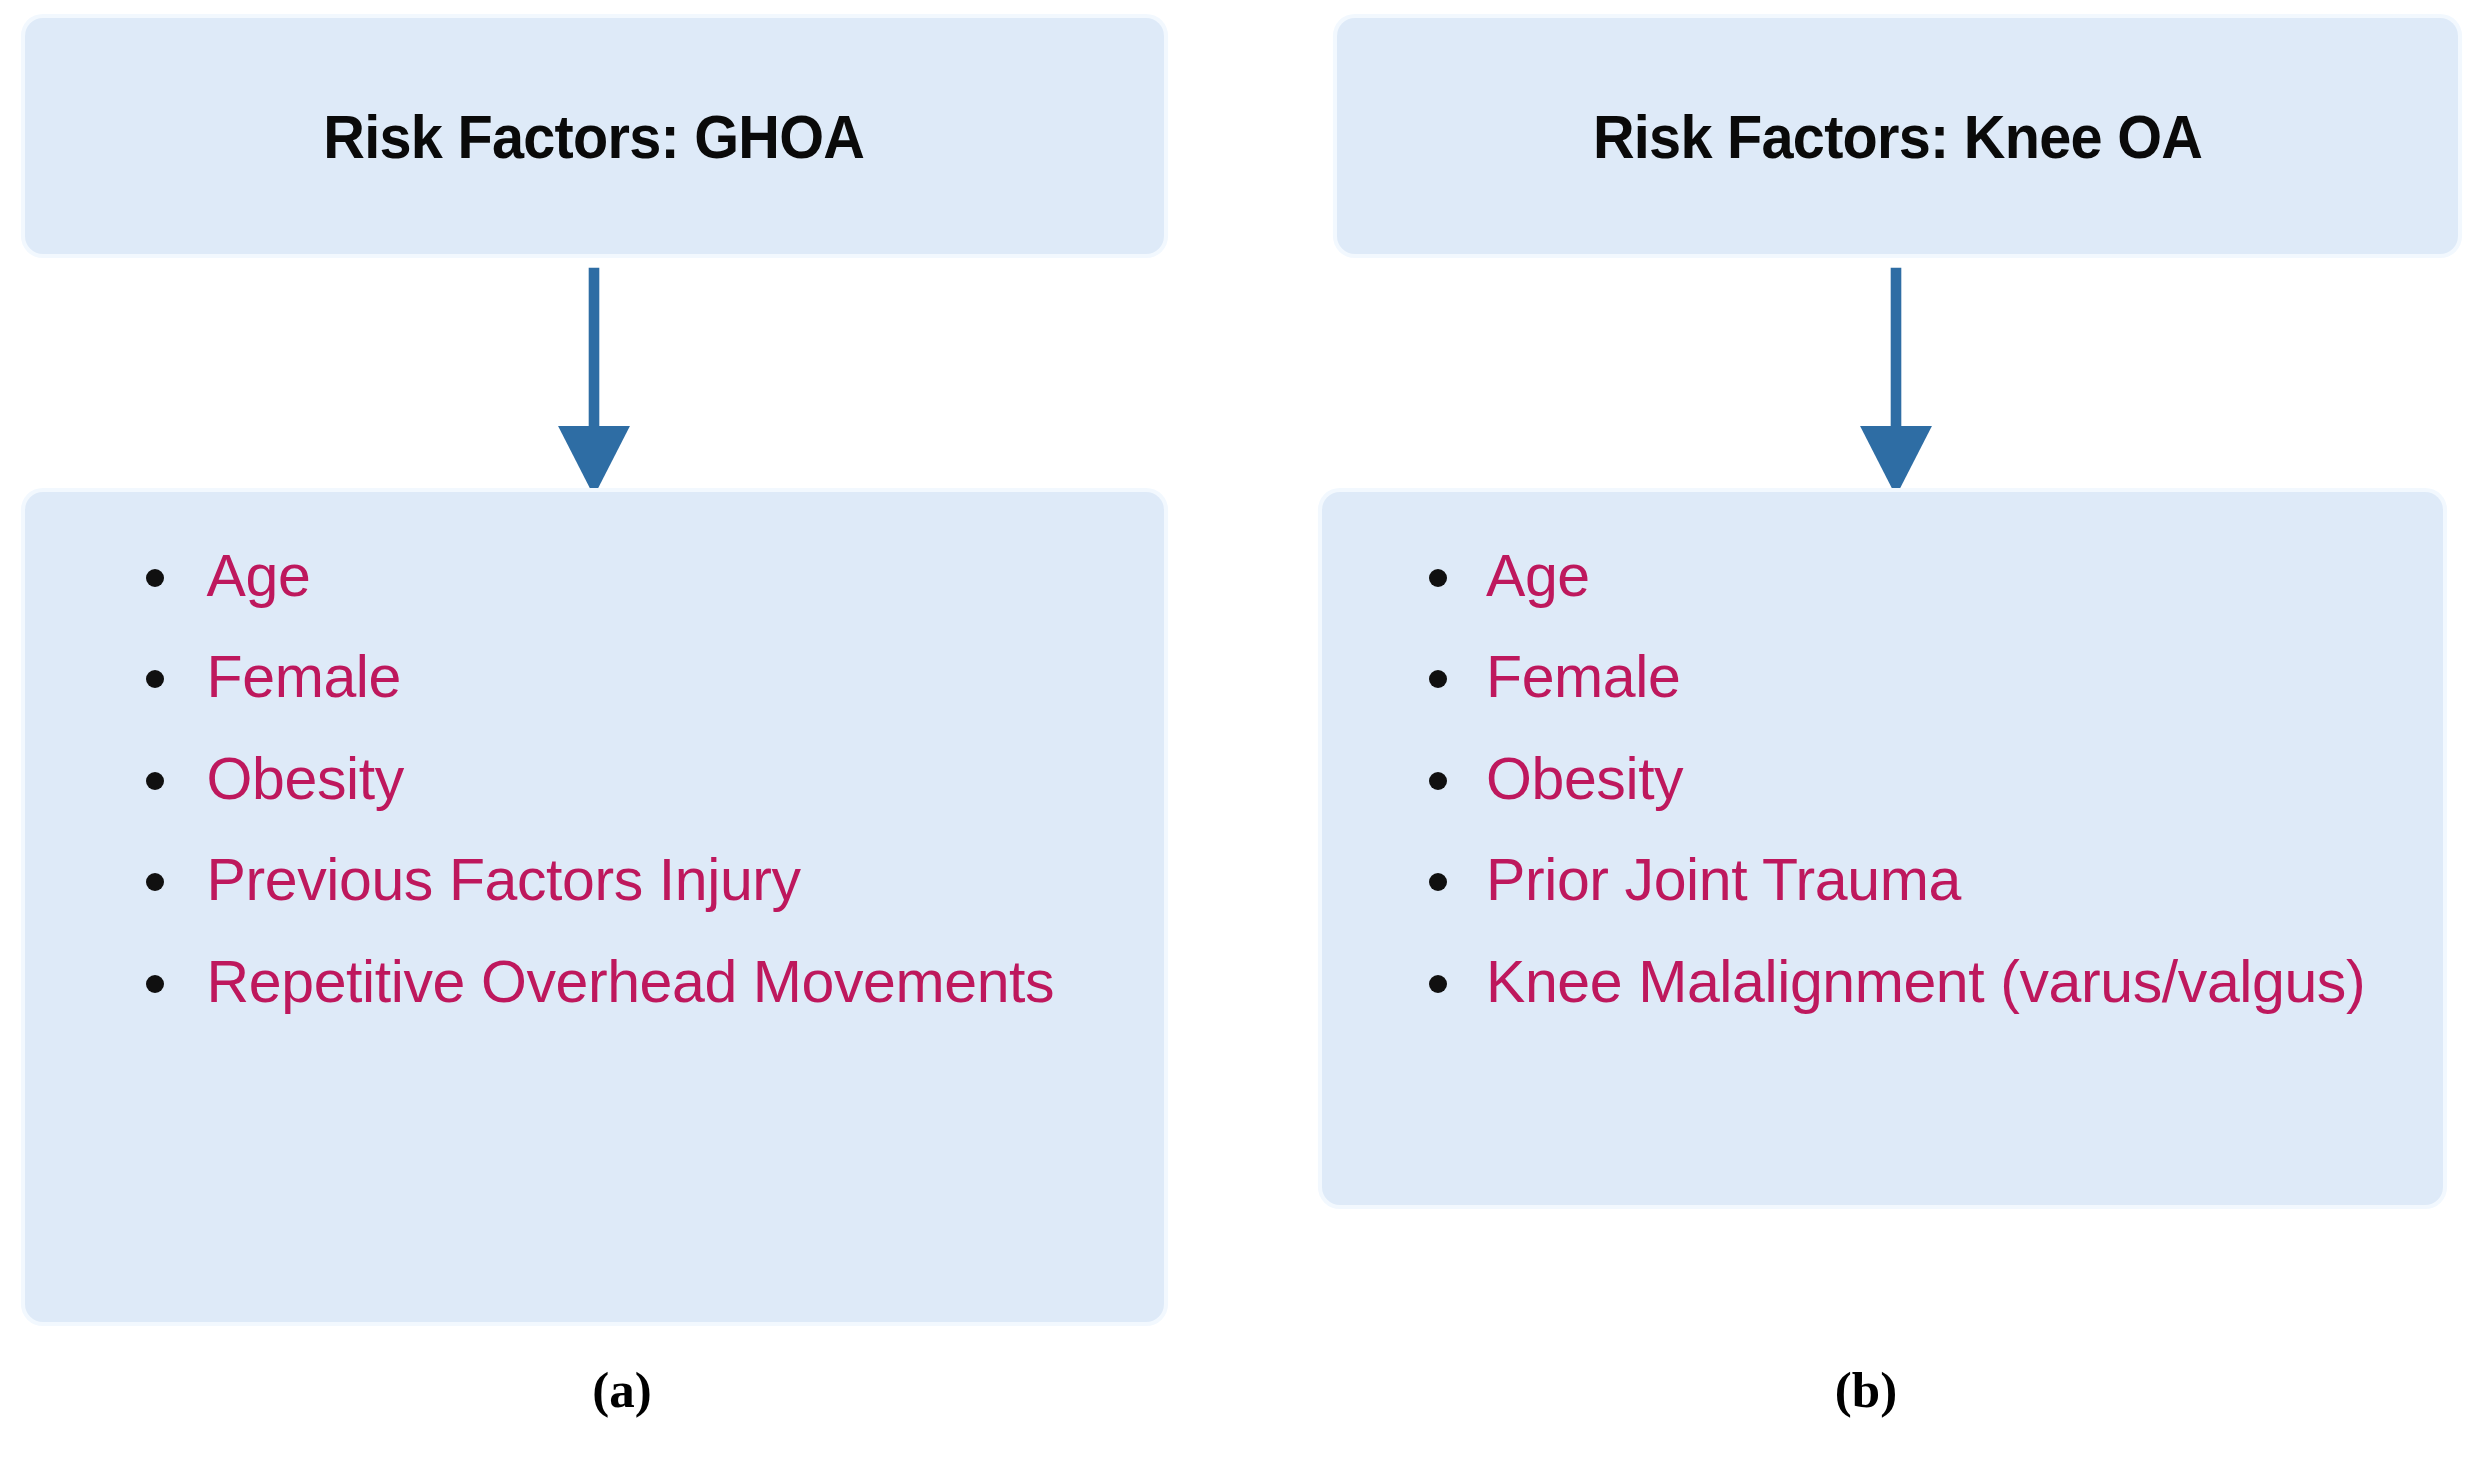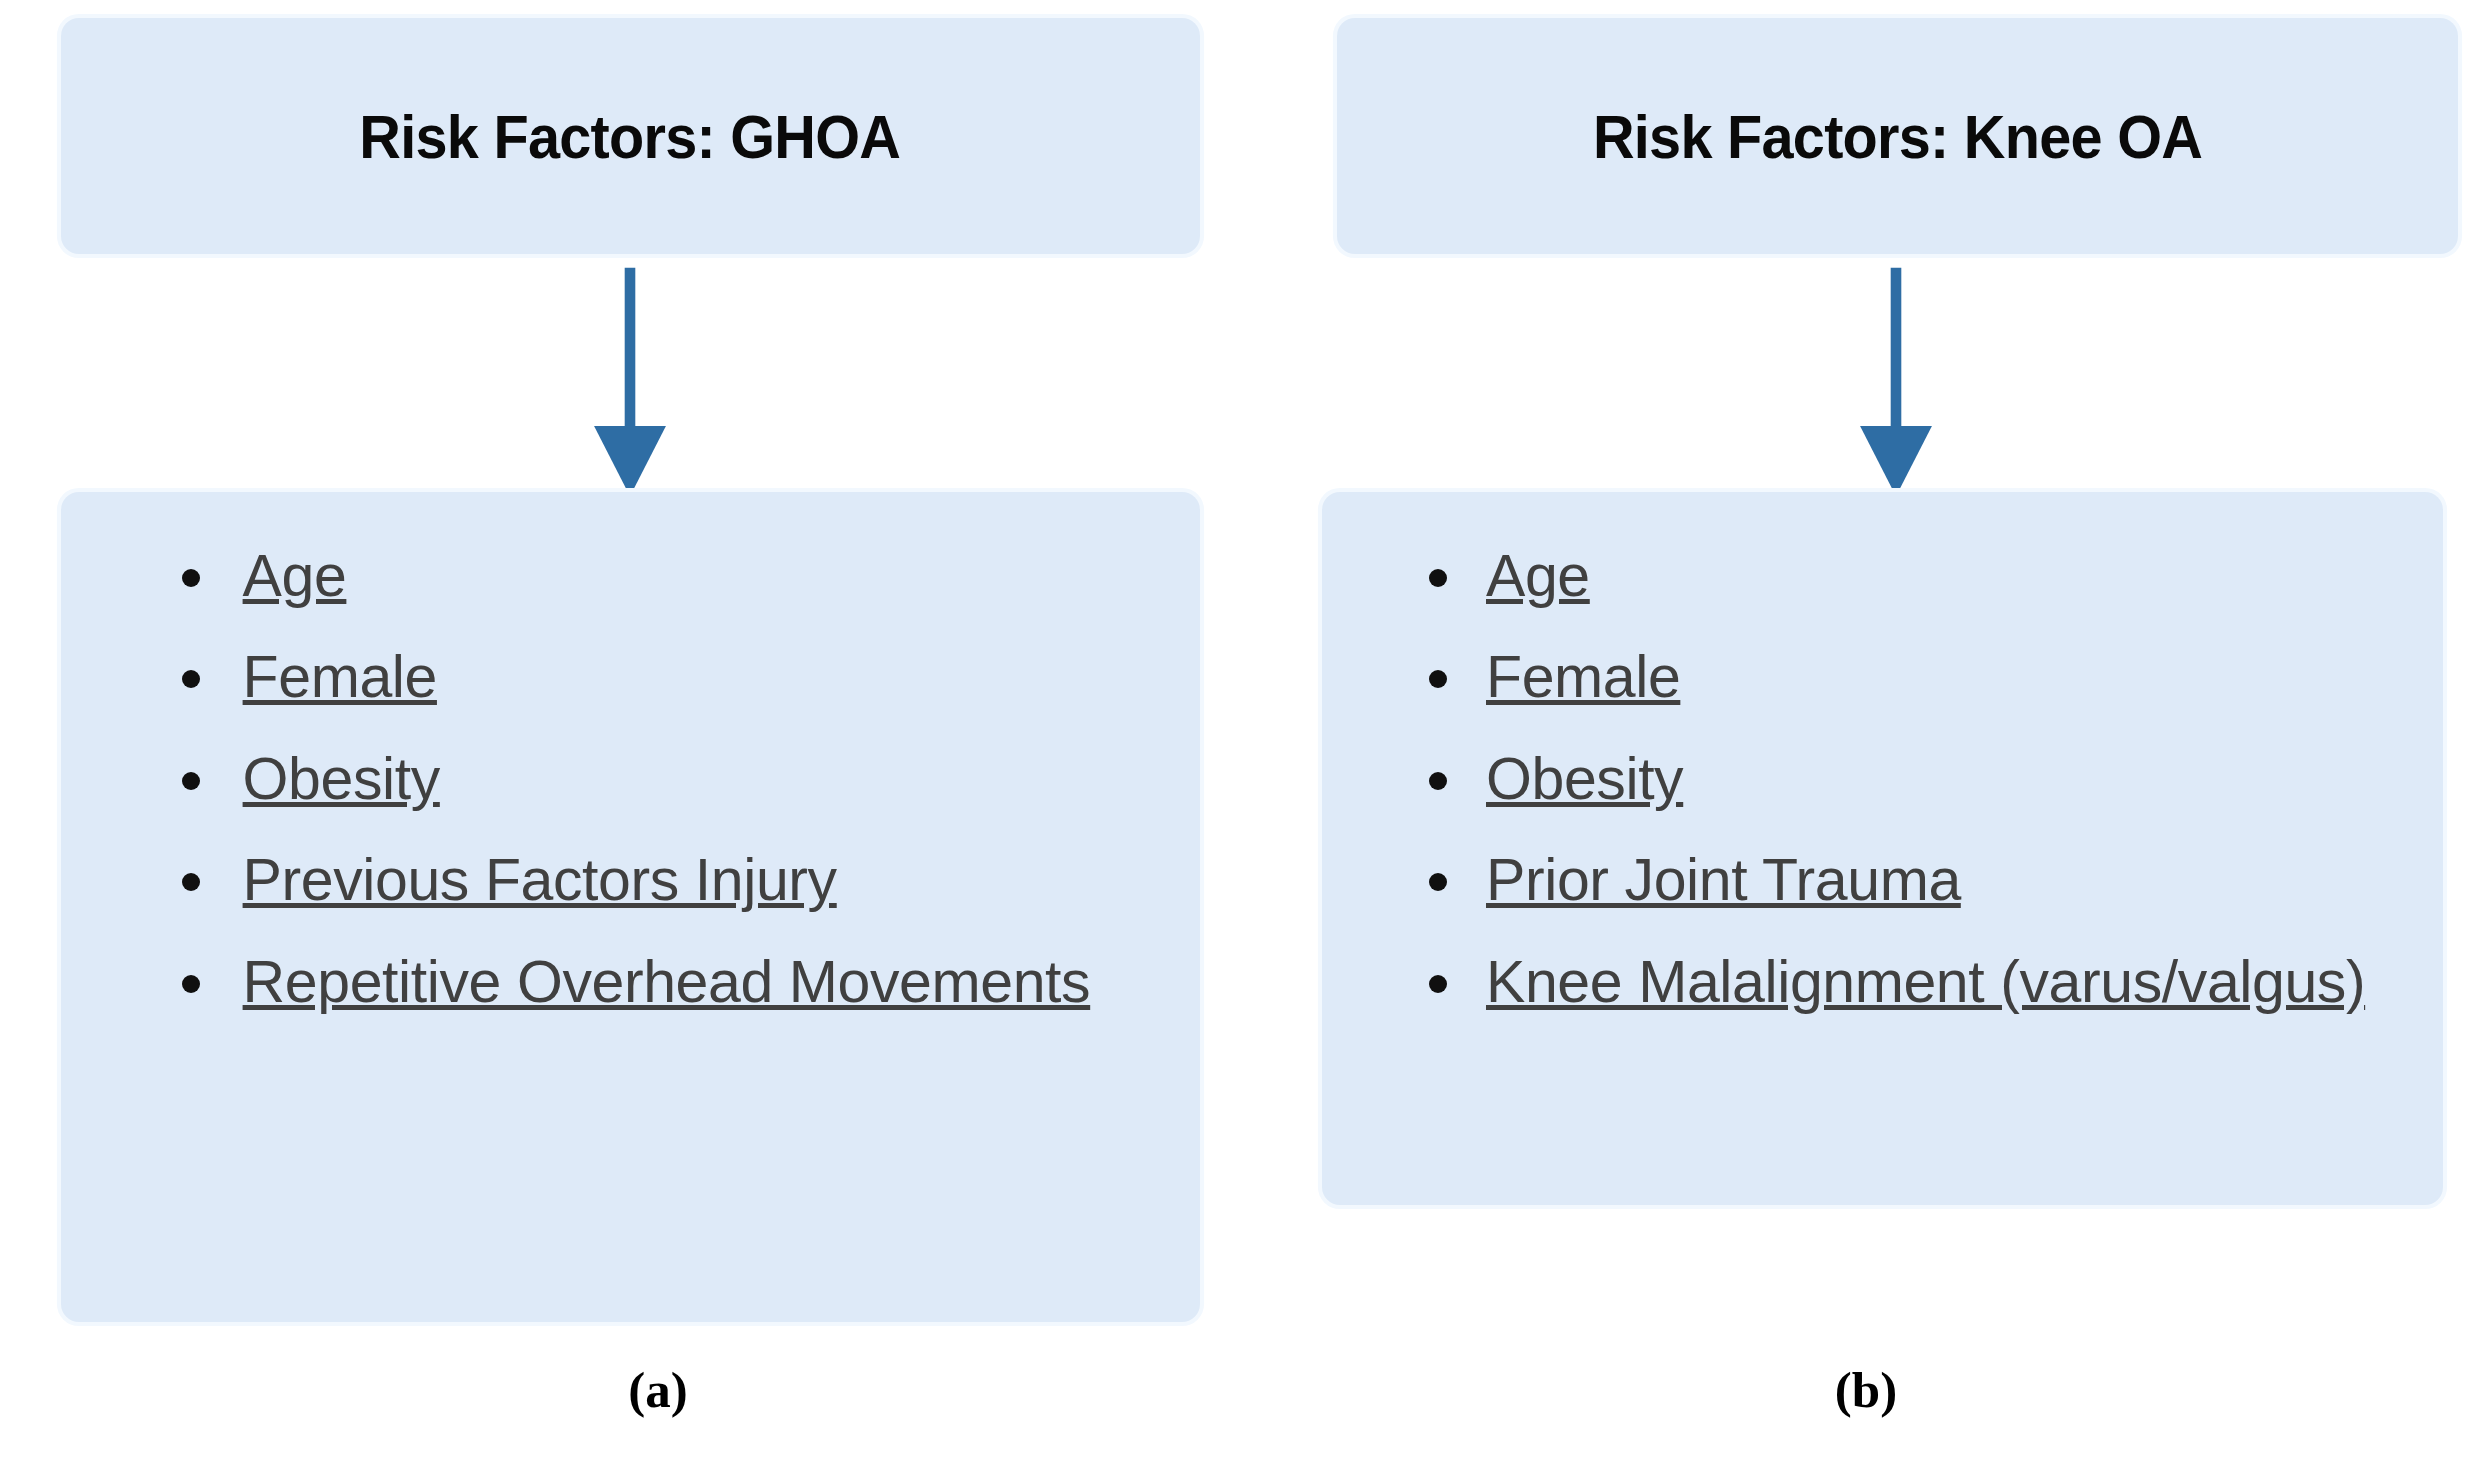--- a/index.html
+++ b/index.html
@@ -20,21 +20,21 @@
     position: absolute;
     inset: 0;
   }
 
   
   .panel {
     position: absolute;
     top: 0;
     height: 1480px;
   }
-  .panel--a { left: 0;    width: 1244px; margin-left: 36px; }
+  .panel--a { left: 0;    width: 1244px; }
   .panel--b { left: 1244px; width: 1244px; }
 
   
   .box {
     position: absolute;
     background: #DEEAF8;
     border-radius: 18px;
     box-shadow: 0 0 0 4.1px #F2F8FE;
     box-sizing: border-box;
   }
@@ -74,23 +74,22 @@
     padding: 0;
     list-style: none;
   }
   .bullet-item {
     position: relative;
     padding-left: 182px;
     font-family: "Liberation Sans", sans-serif;
     font-weight: 400;
     font-size: 59px;
     line-height: 1.72;
-    color: #404040;
+    color: #be185d;
     letter-spacing: -0.4px;
-    text-decoration: underline;
   }
   .panel--b .bullet-item { padding-left: 164px; }
 
   .bullet-item::before {
     content: "";
     position: absolute;
     left: 121px;
     top: 43px;
     width: 18px;
     height: 18px;

